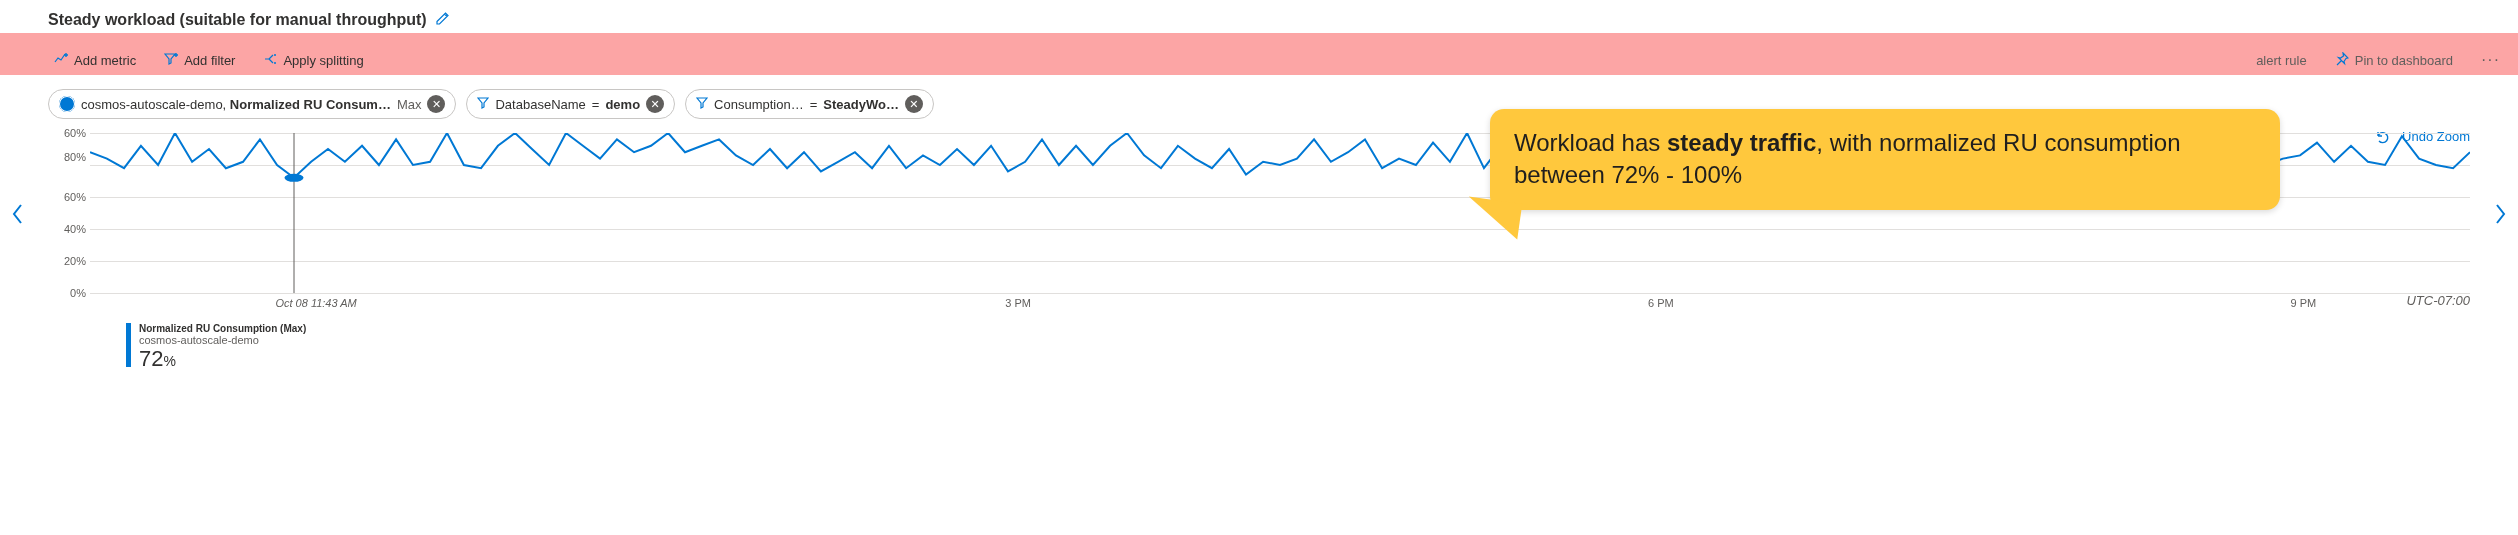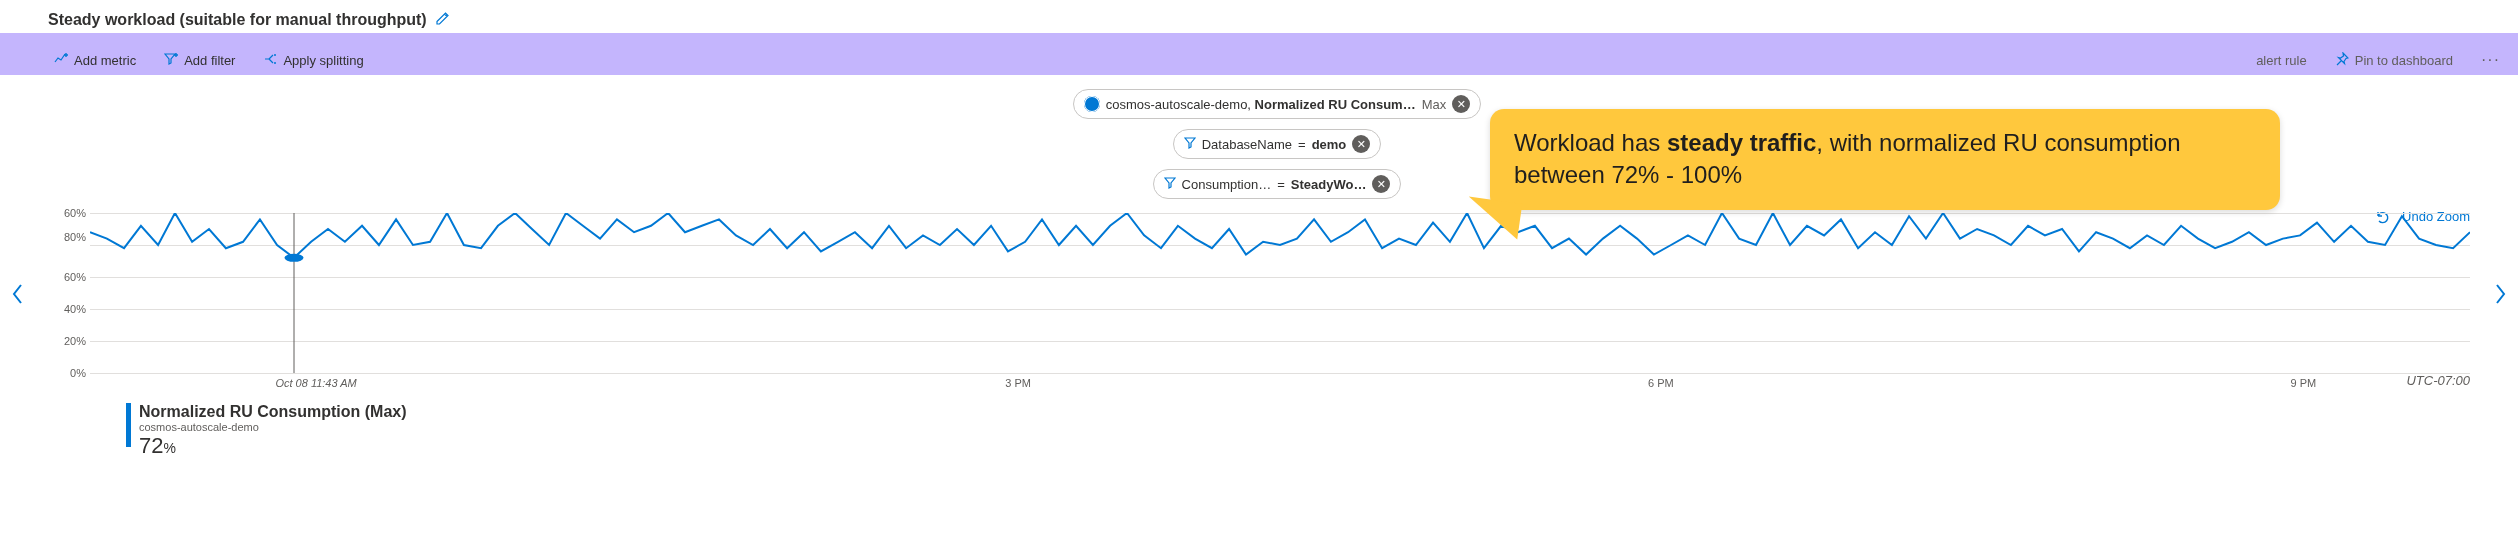--- a/index.html
+++ b/index.html
@@ -26,21 +26,21 @@
     font-size: 16px;
     font-weight: 600;
     color: #323130;
   }
   .edit-icon { color: #0078d4; cursor: pointer; }
 
   
   .toolbar {
     display: flex;
     align-items: center;
-    background: #c4b5fd;
+    background: #fca5a5;
     height: 42px;
     padding: 12px 12px 0 48px;
     gap: 16px;
   }
   .toolbar-btn {
     display: inline-flex;
     align-items: center;
     gap: 6px;
     font-size: 13px;
     color: #323130;
@@ -64,21 +64,20 @@
   }
   .toolbar-right-btn .ic { color: #0078d4; }
   .more-icon { color: #605e5c; cursor: pointer; padding: 4px 6px; letter-spacing: 1px; font-size:16px; }
 
   
   .pills-row {
     display: flex;
     align-items: center;
     gap: 10px;
     padding: 14px 12px 6px 48px;
-    flex-direction: column;
   }
   .pill {
     display: inline-flex;
     align-items: center;
     gap: 6px;
     height: 30px;
     padding: 0 10px;
     border: 1px solid #c8c6c4;
     border-radius: 15px;
     font-size: 13px;
@@ -213,21 +212,21 @@
     margin: 8px 0 0 78px;
     display: flex;
     align-items: flex-start;
     gap: 8px;
   }
   .legend-bar {
     width: 5px;
     height: 44px;
     background: #0078d4;
   }
-  .legend-text .l1 { font-size: 16px; font-weight: 600; }
+  .legend-text .l1 { font-size: 10px; font-weight: 600; }
   .legend-text .l2 { font-size: 11px; color: #605e5c; }
   .legend-text .l3 { font-size: 22px; font-weight: 400; }
   .legend-text .l3 .pct { font-size: 14px; }
 
   
   .callout {
     position: absolute;
     left: 1490px;
     top: 80px;
     width: 790px;

